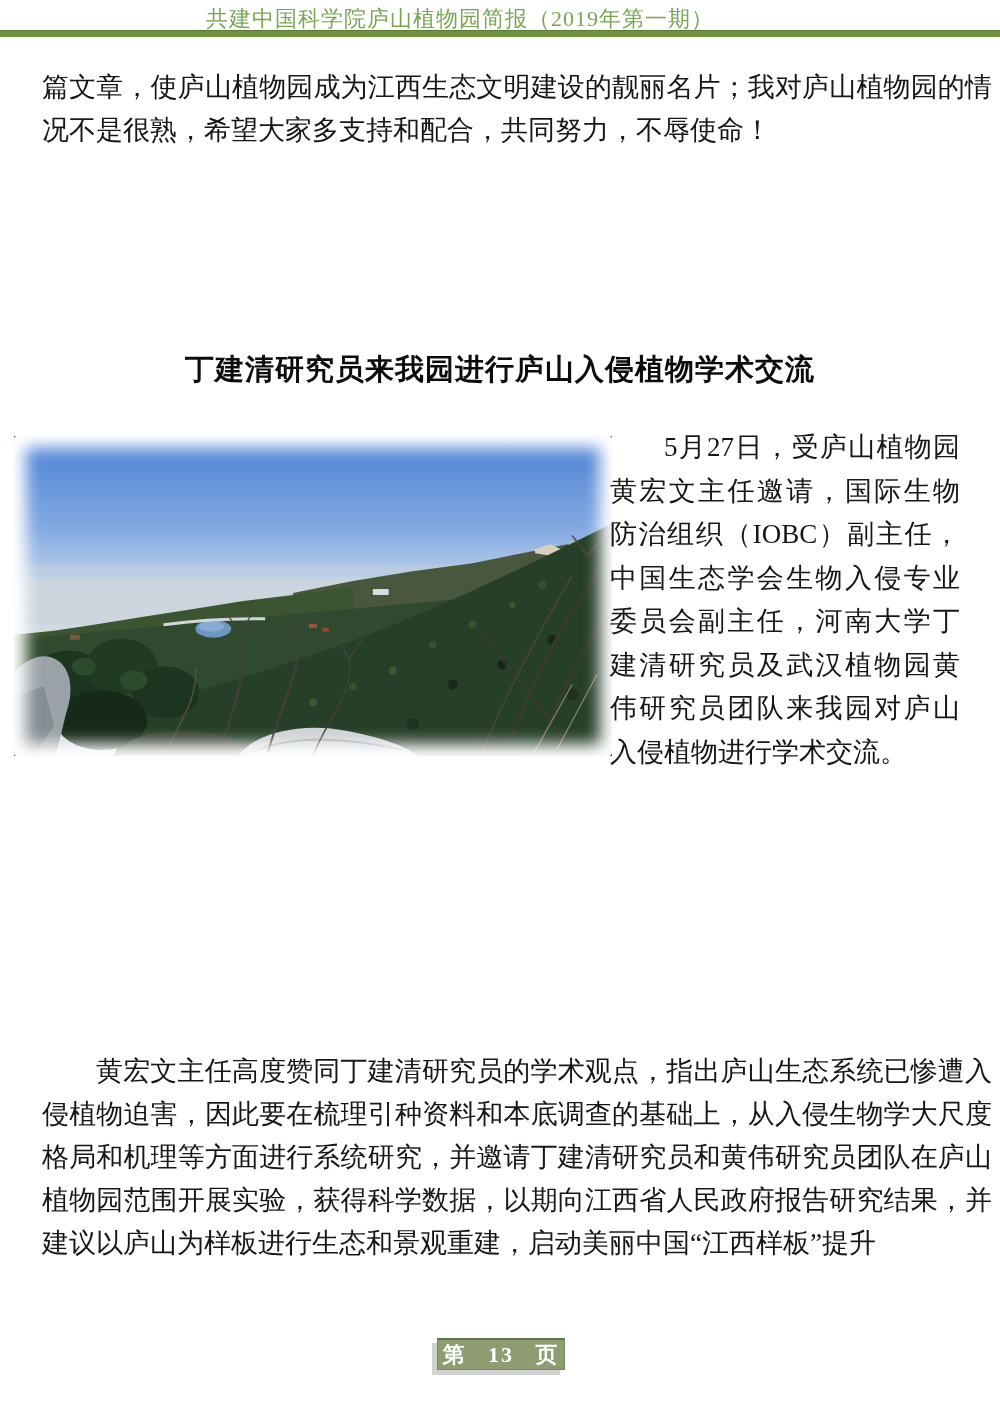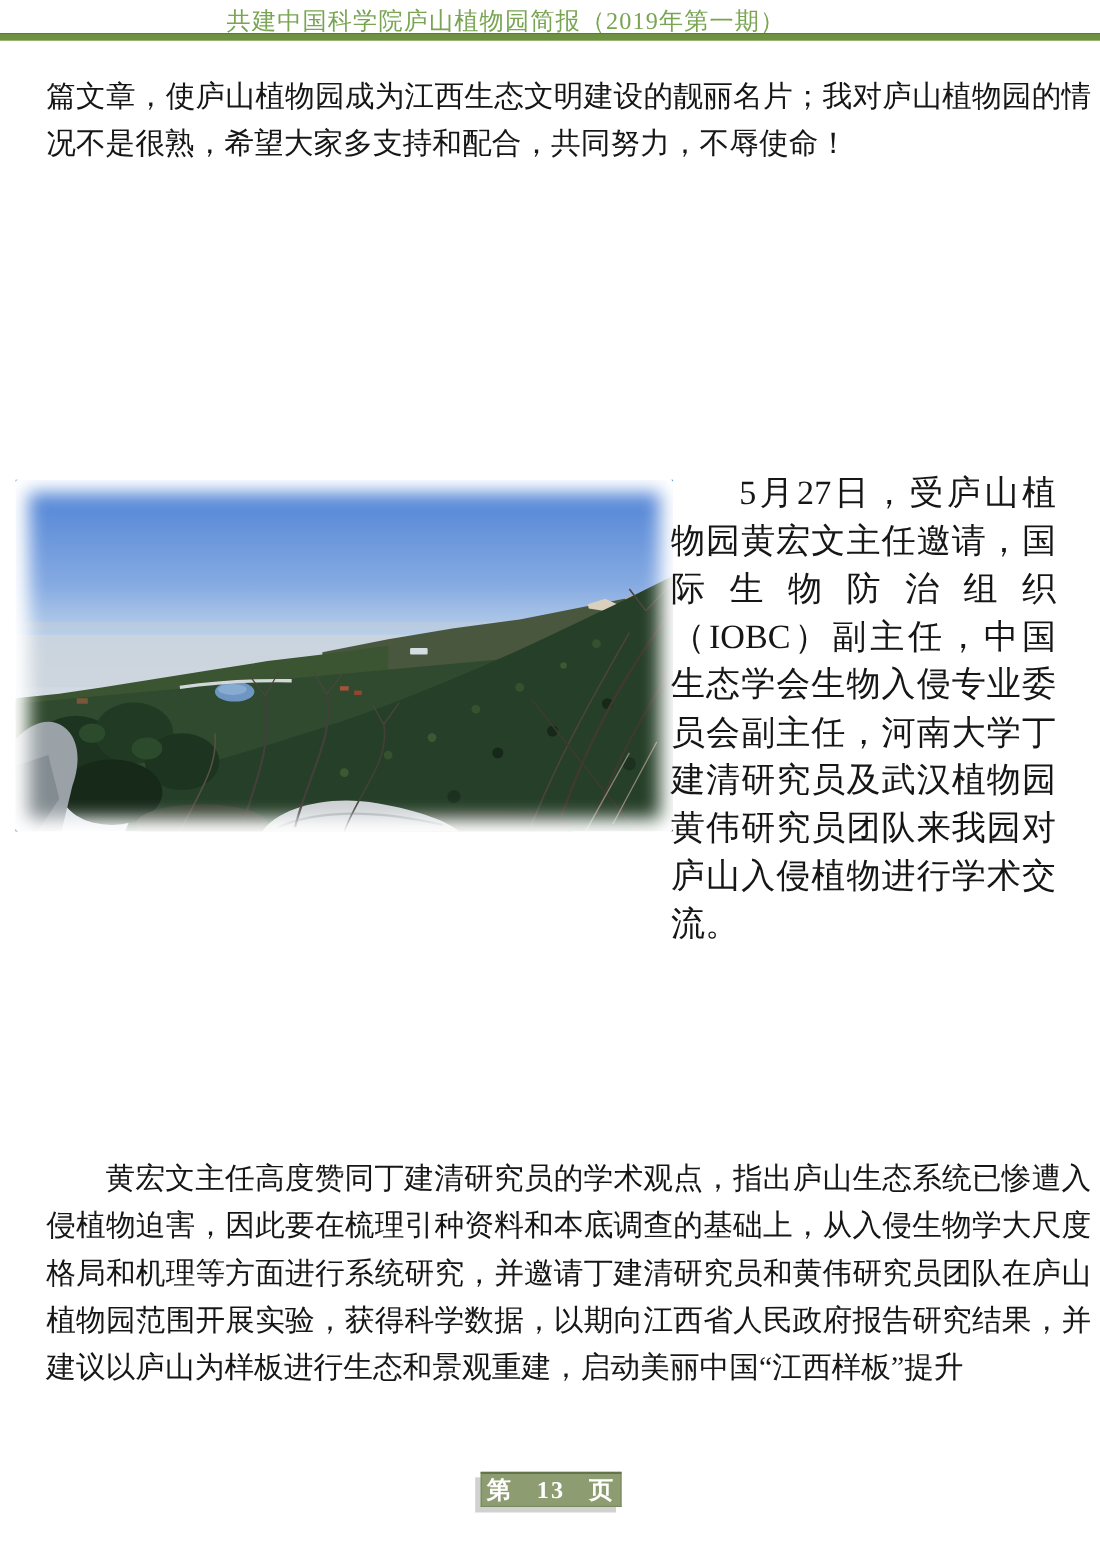--- a/index.html
+++ b/index.html
@@ -30,21 +30,21 @@
   .photo{
     position:absolute;left:14px;top:436px;width:598px;height:320px;
   }
   .photo svg{display:block;width:100%;height:100%;}
   .photo::after{
     content:"";position:absolute;inset:-2px;border-radius:10px;
     box-shadow:inset 0 0 16px 14px #ffffff;pointer-events:none;
   }
   .col-intro{
     position:absolute;left:610px;top:426px;width:350px;margin:0;
-    font-size:31px;line-height:43.5px;text-align:justify;text-justify:inter-ideograph;
+    font-size:27px;line-height:43.5px;text-align:justify;text-justify:inter-ideograph;
     text-indent:2em;
   }
   .p-report{top:782px;}
   .p-resp{top:1050px;}
   .footer-badge{
     position:absolute;left:437px;top:1325px;width:126px;height:29px;
     background:#8d9c71;border:1px solid #7a8a5c;border-top:2px solid #64744a;
     box-shadow:-5px 5px 0 rgba(0,0,0,0.18);
     display:flex;align-items:center;justify-content:center;
     color:#ffffff;font-weight:700;font-size:22px;word-spacing:14px;letter-spacing:2px;margin-top:13px;
@@ -53,20 +53,21 @@
 </head>
 <body>
 
 <div class="page">
 
   <div class="header-title">共建中国科学院庐山植物园简报（2019年第一期）</div>
   <div class="header-rule"></div>
 
   <p class="para p-cont">篇文章，使庐山植物园成为江西生态文明建设的靓丽名片；我对庐山植物园的情况不是很熟，希望大家多支持和配合，共同努力，不辱使命！</p>
 
+  <h2 class="article-heading">丁建清研究员来我园进行庐山入侵植物学术交流</h2>
 
   <div class="photo" aria-label="mountain-landscape-photo">
     <svg viewBox="0 0 600 322" preserveAspectRatio="none">
       <defs>
         <linearGradient id="skyGrad" x1="0" y1="0" x2="0" y2="1">
           <stop offset="0" stop-color="#4a7fd4"></stop>
           <stop offset="0.30" stop-color="#86abe2"></stop>
           <stop offset="0.44" stop-color="#b9cfe8"></stop>
           <stop offset="0.55" stop-color="#cfd9e2"></stop>
           <stop offset="0.70" stop-color="#d6dde3"></stop>

